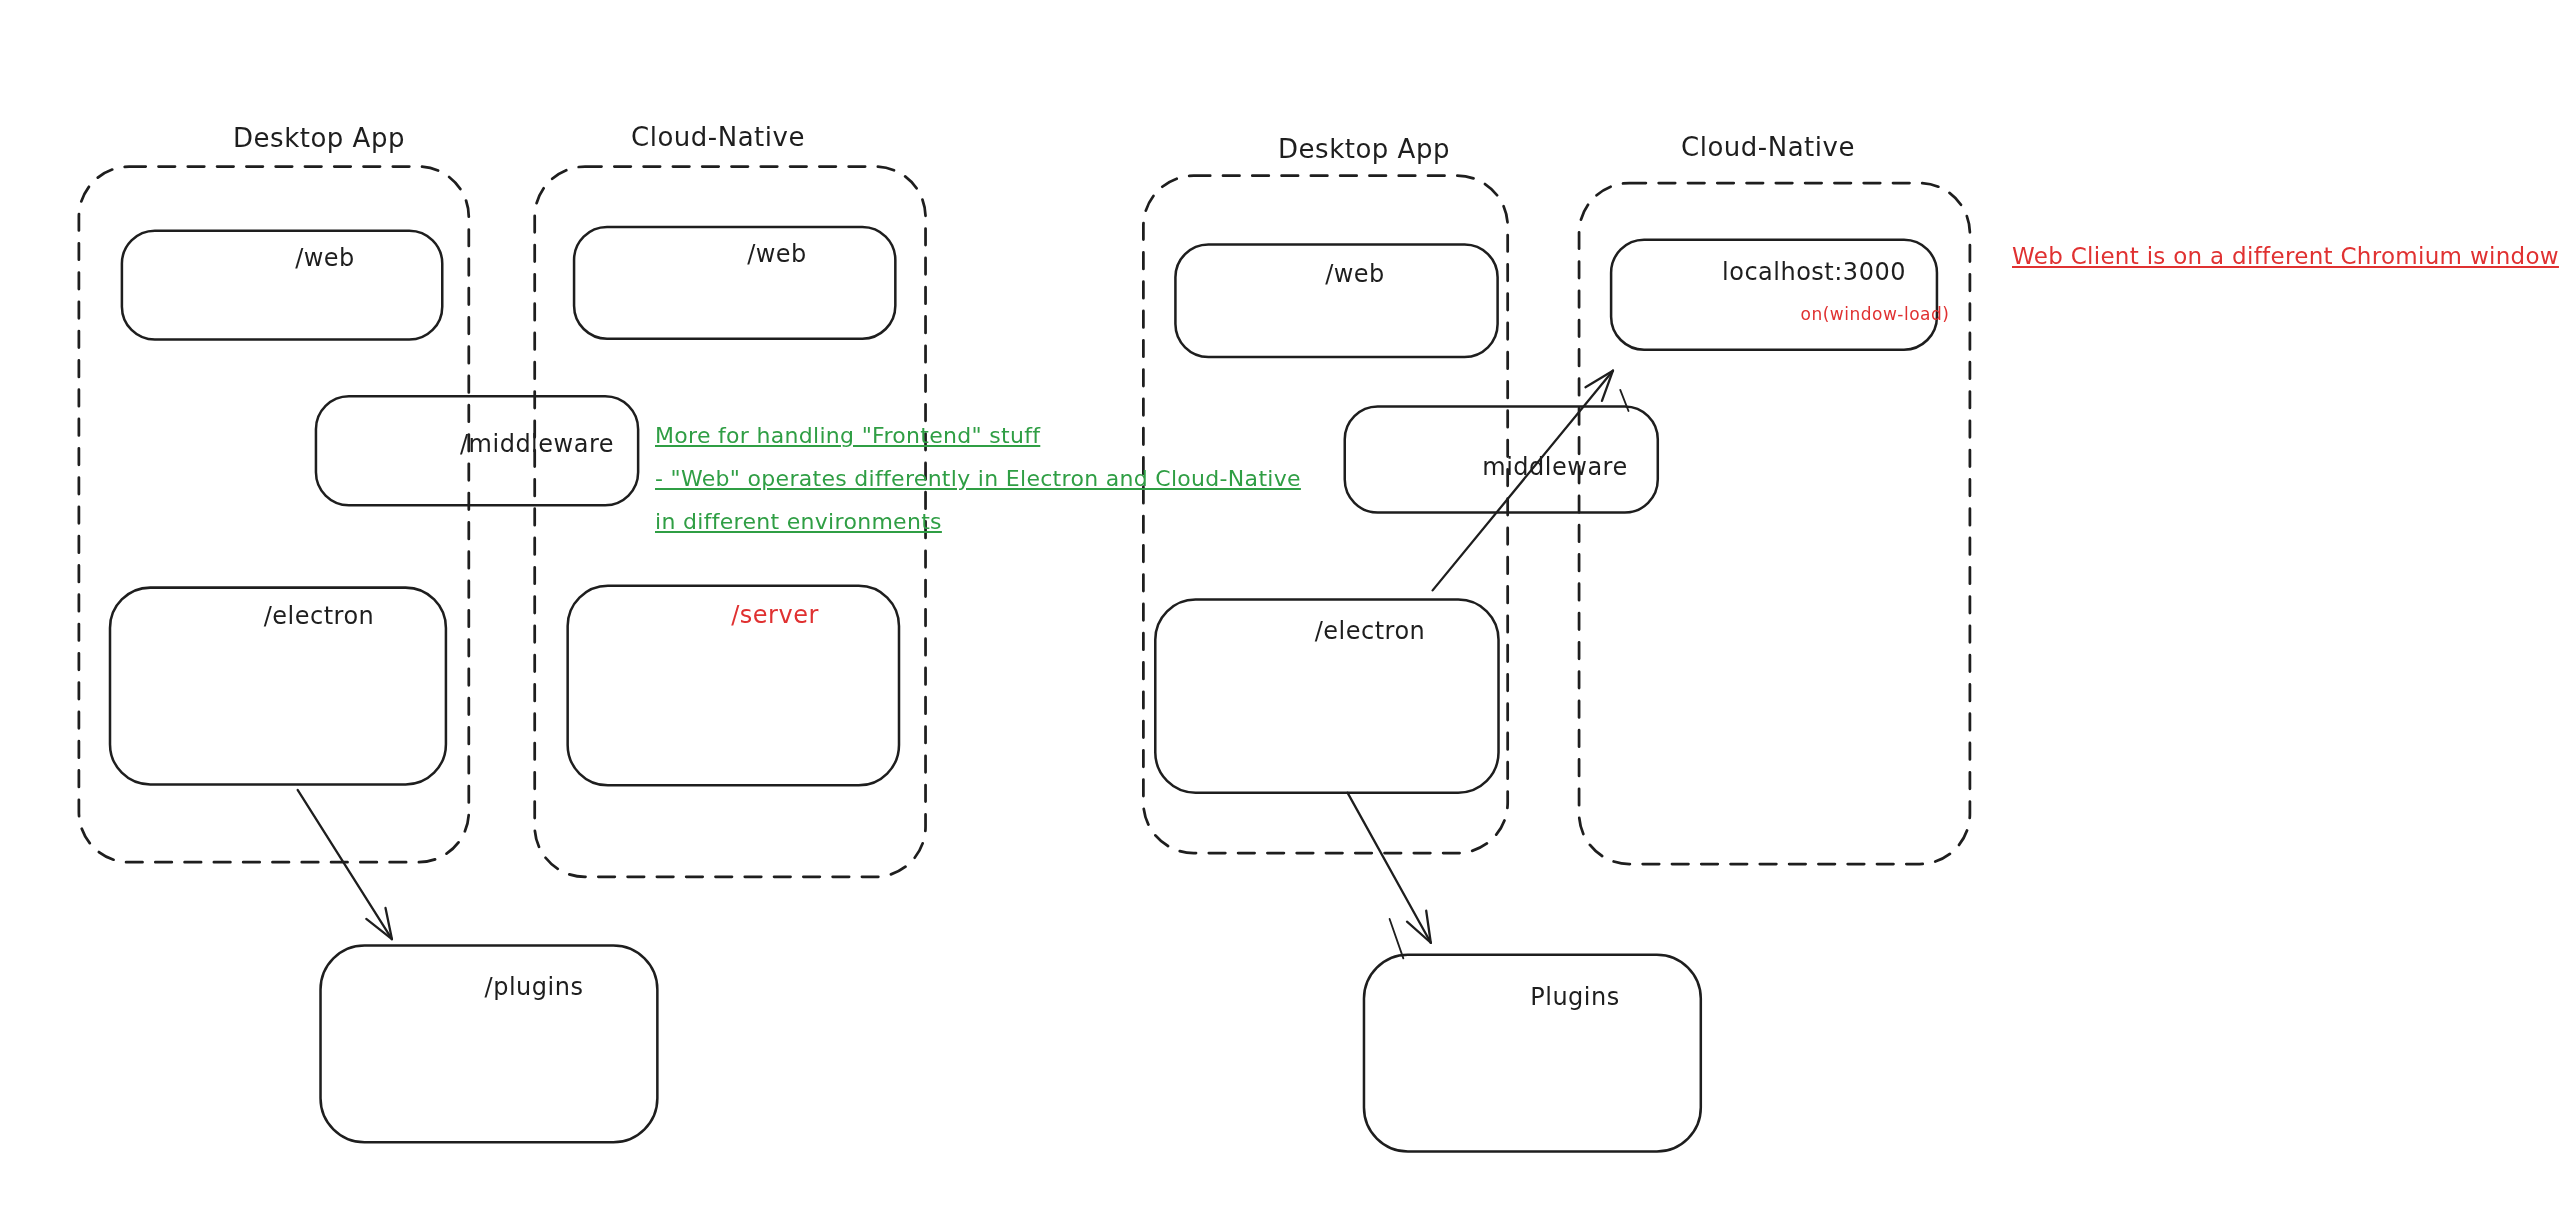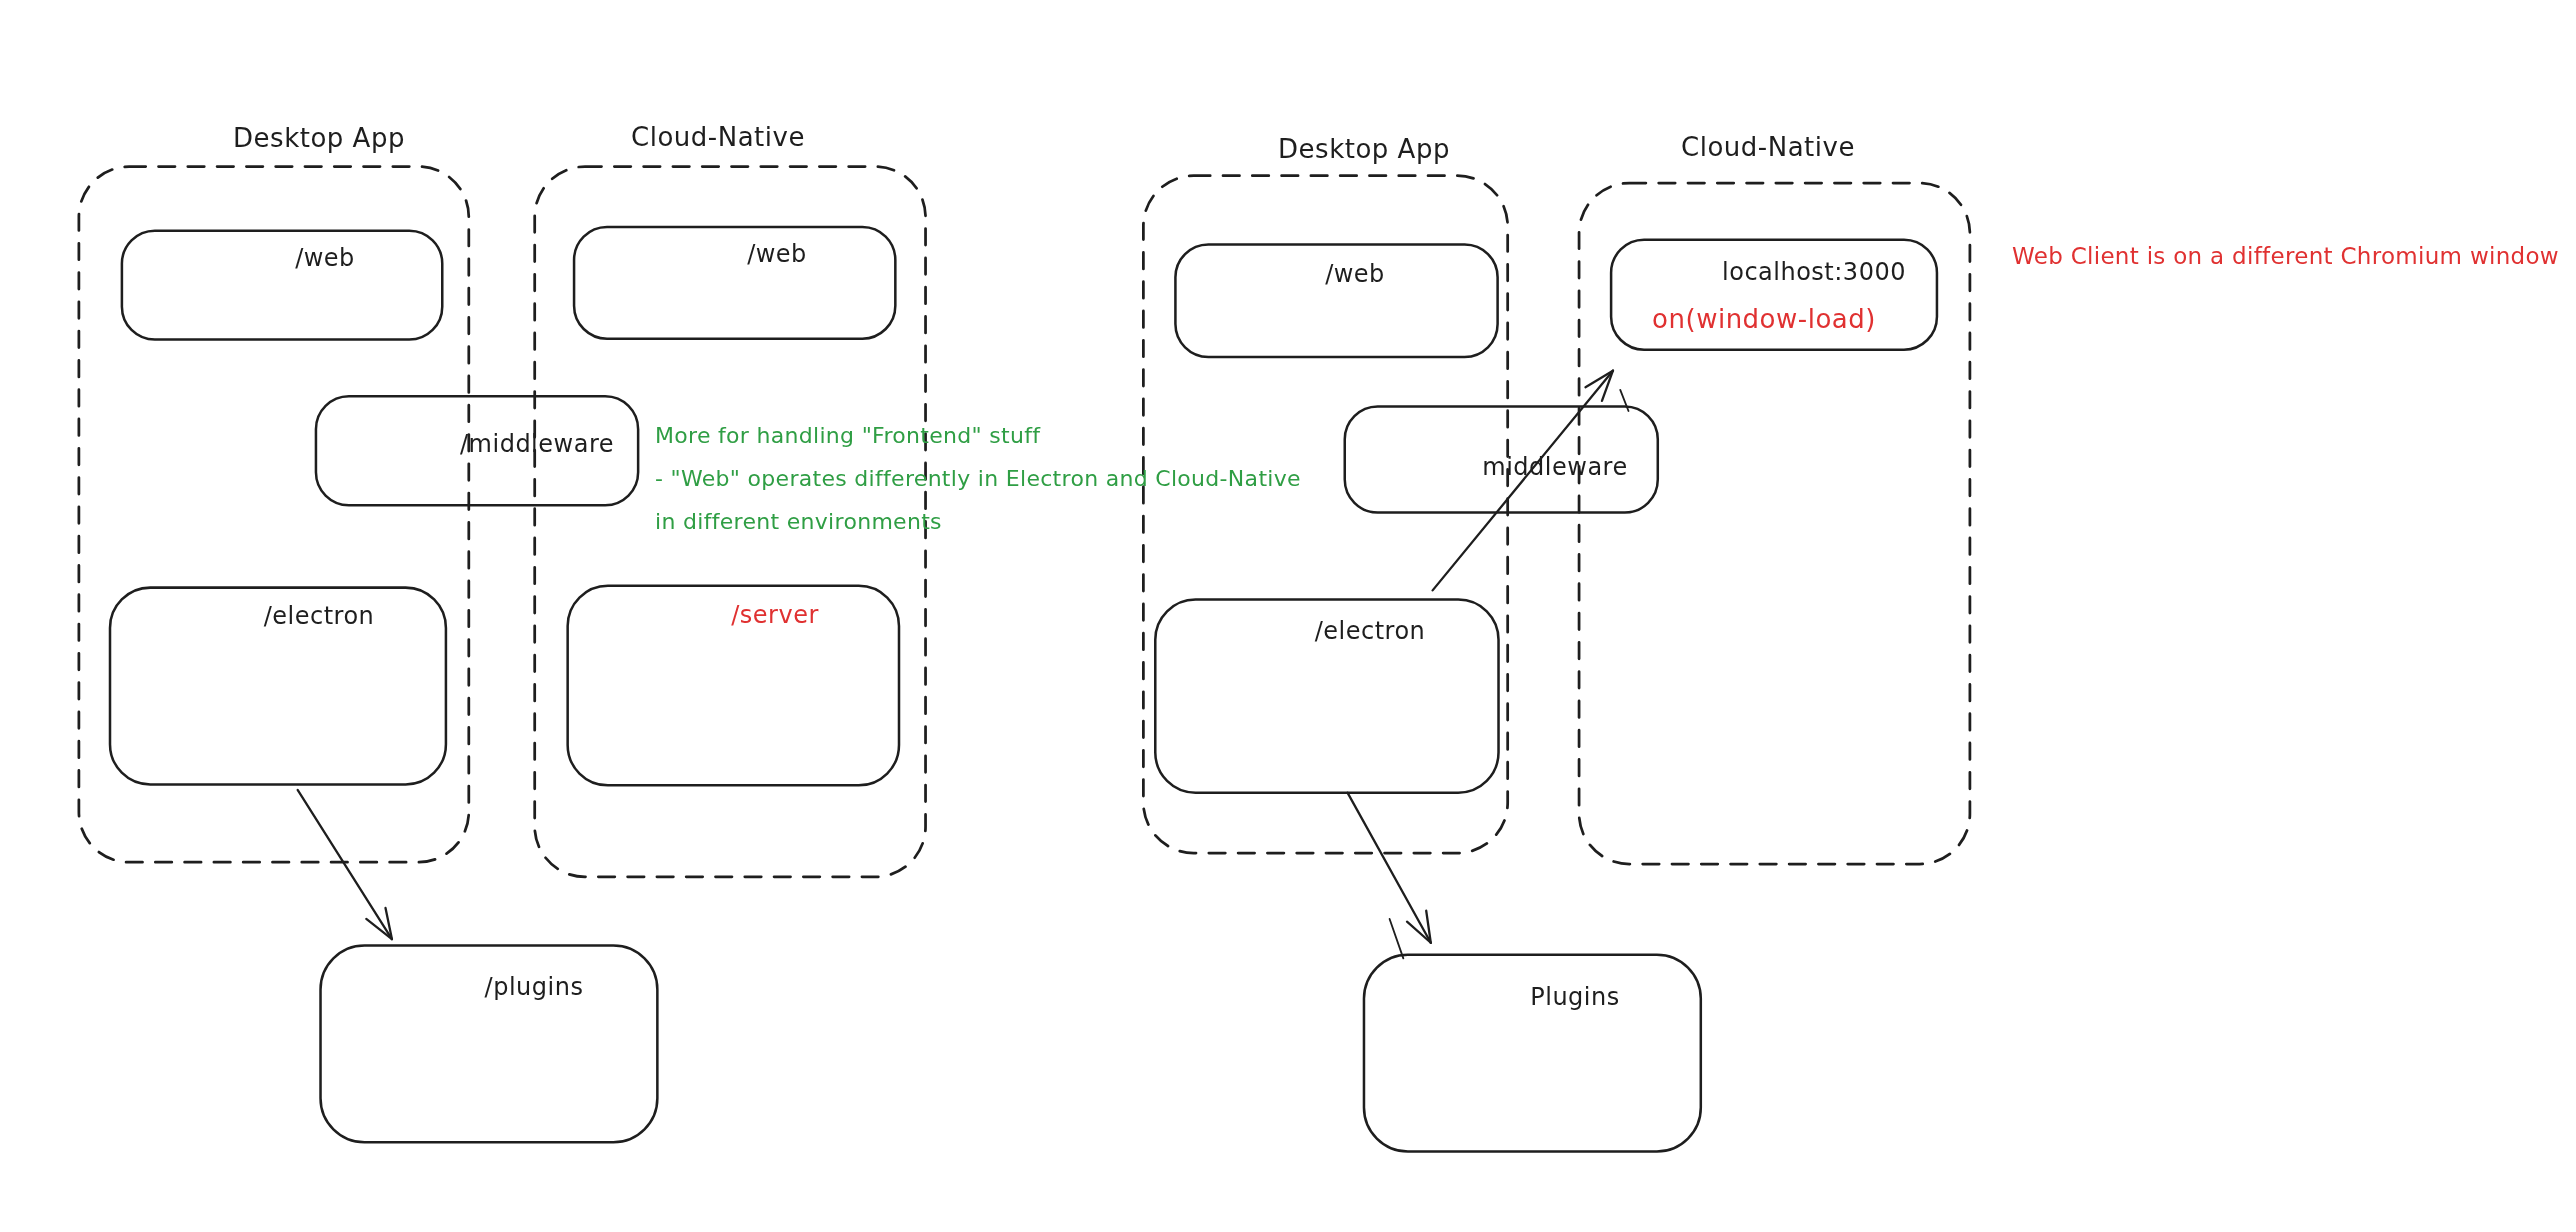--- a/index.html
+++ b/index.html
@@ -13,21 +13,21 @@
   svg.strokes{position:absolute; left:0; top:0; width:2576px; height:1232px;}
   .lbl{
     position:absolute; transform:translateX(-50%); white-space:nowrap;
     font-size:24px; color:var(--ink); letter-spacing:0.5px;margin-left:43px;
   }
   .title{font-size:26px;}
   .red-text{color:var(--red);}
   .note{position:absolute; white-space:nowrap; letter-spacing:0.3px;}
   .note-green{left:655px; top:414px; font-size:22px; line-height:43px; color:var(--green);}
   .note-red{left:2012px; top:236px; font-size:23px; line-height:41px; color:var(--red);}
-  .note div{white-space:nowrap;}
+  .note div{white-space:nowrap;text-decoration:underline;}
 </style>
 </head>
 <body>
 
 <div class="canvas">
 
   <svg class="strokes" viewBox="0 0 2814 1346" fill="none" stroke="#1e1e1e" stroke-width="2.75" stroke-linecap="round">
 
     <rect x="86" y="182" width="426" height="760" rx="55" stroke-width="3" stroke-dasharray="18 14"></rect>
     <rect x="584" y="182" width="427" height="776" rx="55" stroke-width="3" stroke-dasharray="18 14"></rect>
@@ -82,21 +82,21 @@
     <div>More for handling "Frontend" stuff</div>
     <div>- "Web" operates differently in Electron and Cloud-Native</div>
     <div>in different environments</div>
   </div>
 
   <div class="lbl title" style="left:1321px; top:134px;">Desktop App</div>
   <div class="lbl title" style="left:1725px; top:132px;">Cloud-Native</div>
 
   <div class="lbl" style="left:1312px; top:260px;">/web</div>
   <div class="lbl" style="left:1771px; top:258px;text-align:center;">localhost:3000</div>
-  <div class="lbl red-text" style="left:1721px; top:304px; font-size:26px;">on(window-load)</div>
+  <div class="lbl red-text" style="left:1832px; top:304px; font-size:17px;">on(window-load)</div>
   <div class="lbl" style="left:1512px; top:453px;">middleware</div>
   <div class="lbl" style="left:1327px; top:617px;">/electron</div>
   <div class="lbl" style="left:1532px; top:983px;">Plugins</div>
 
   <div class="note note-red">
     <div>Web Client is on a different Chromium window</div>
   </div>
 
 </div>
 

